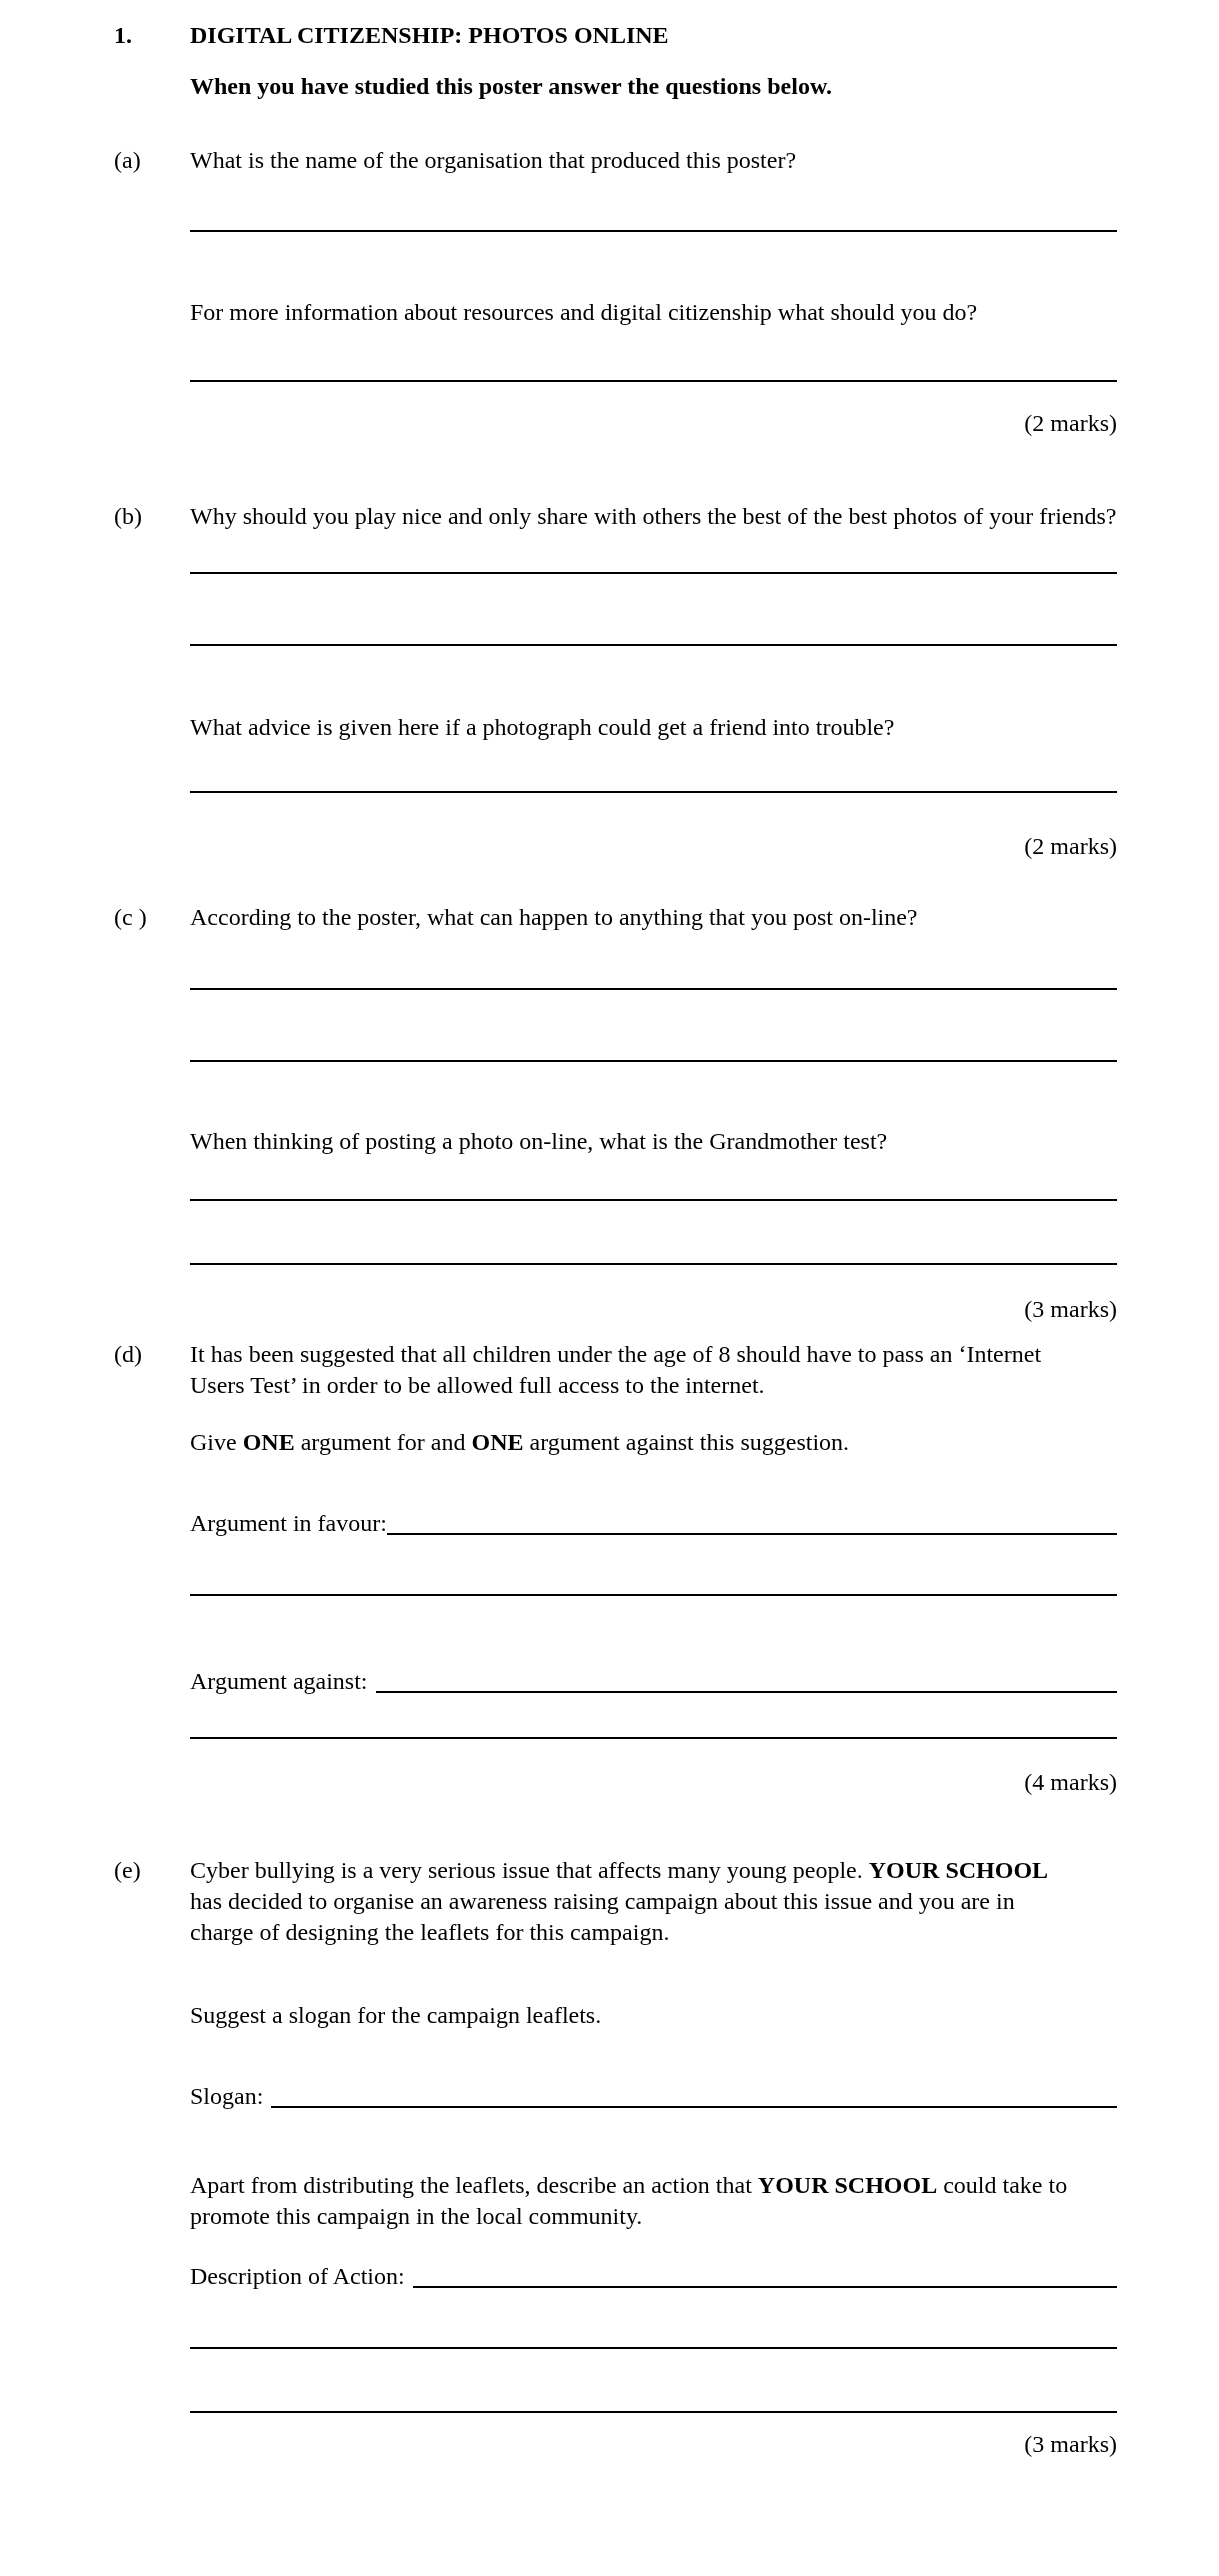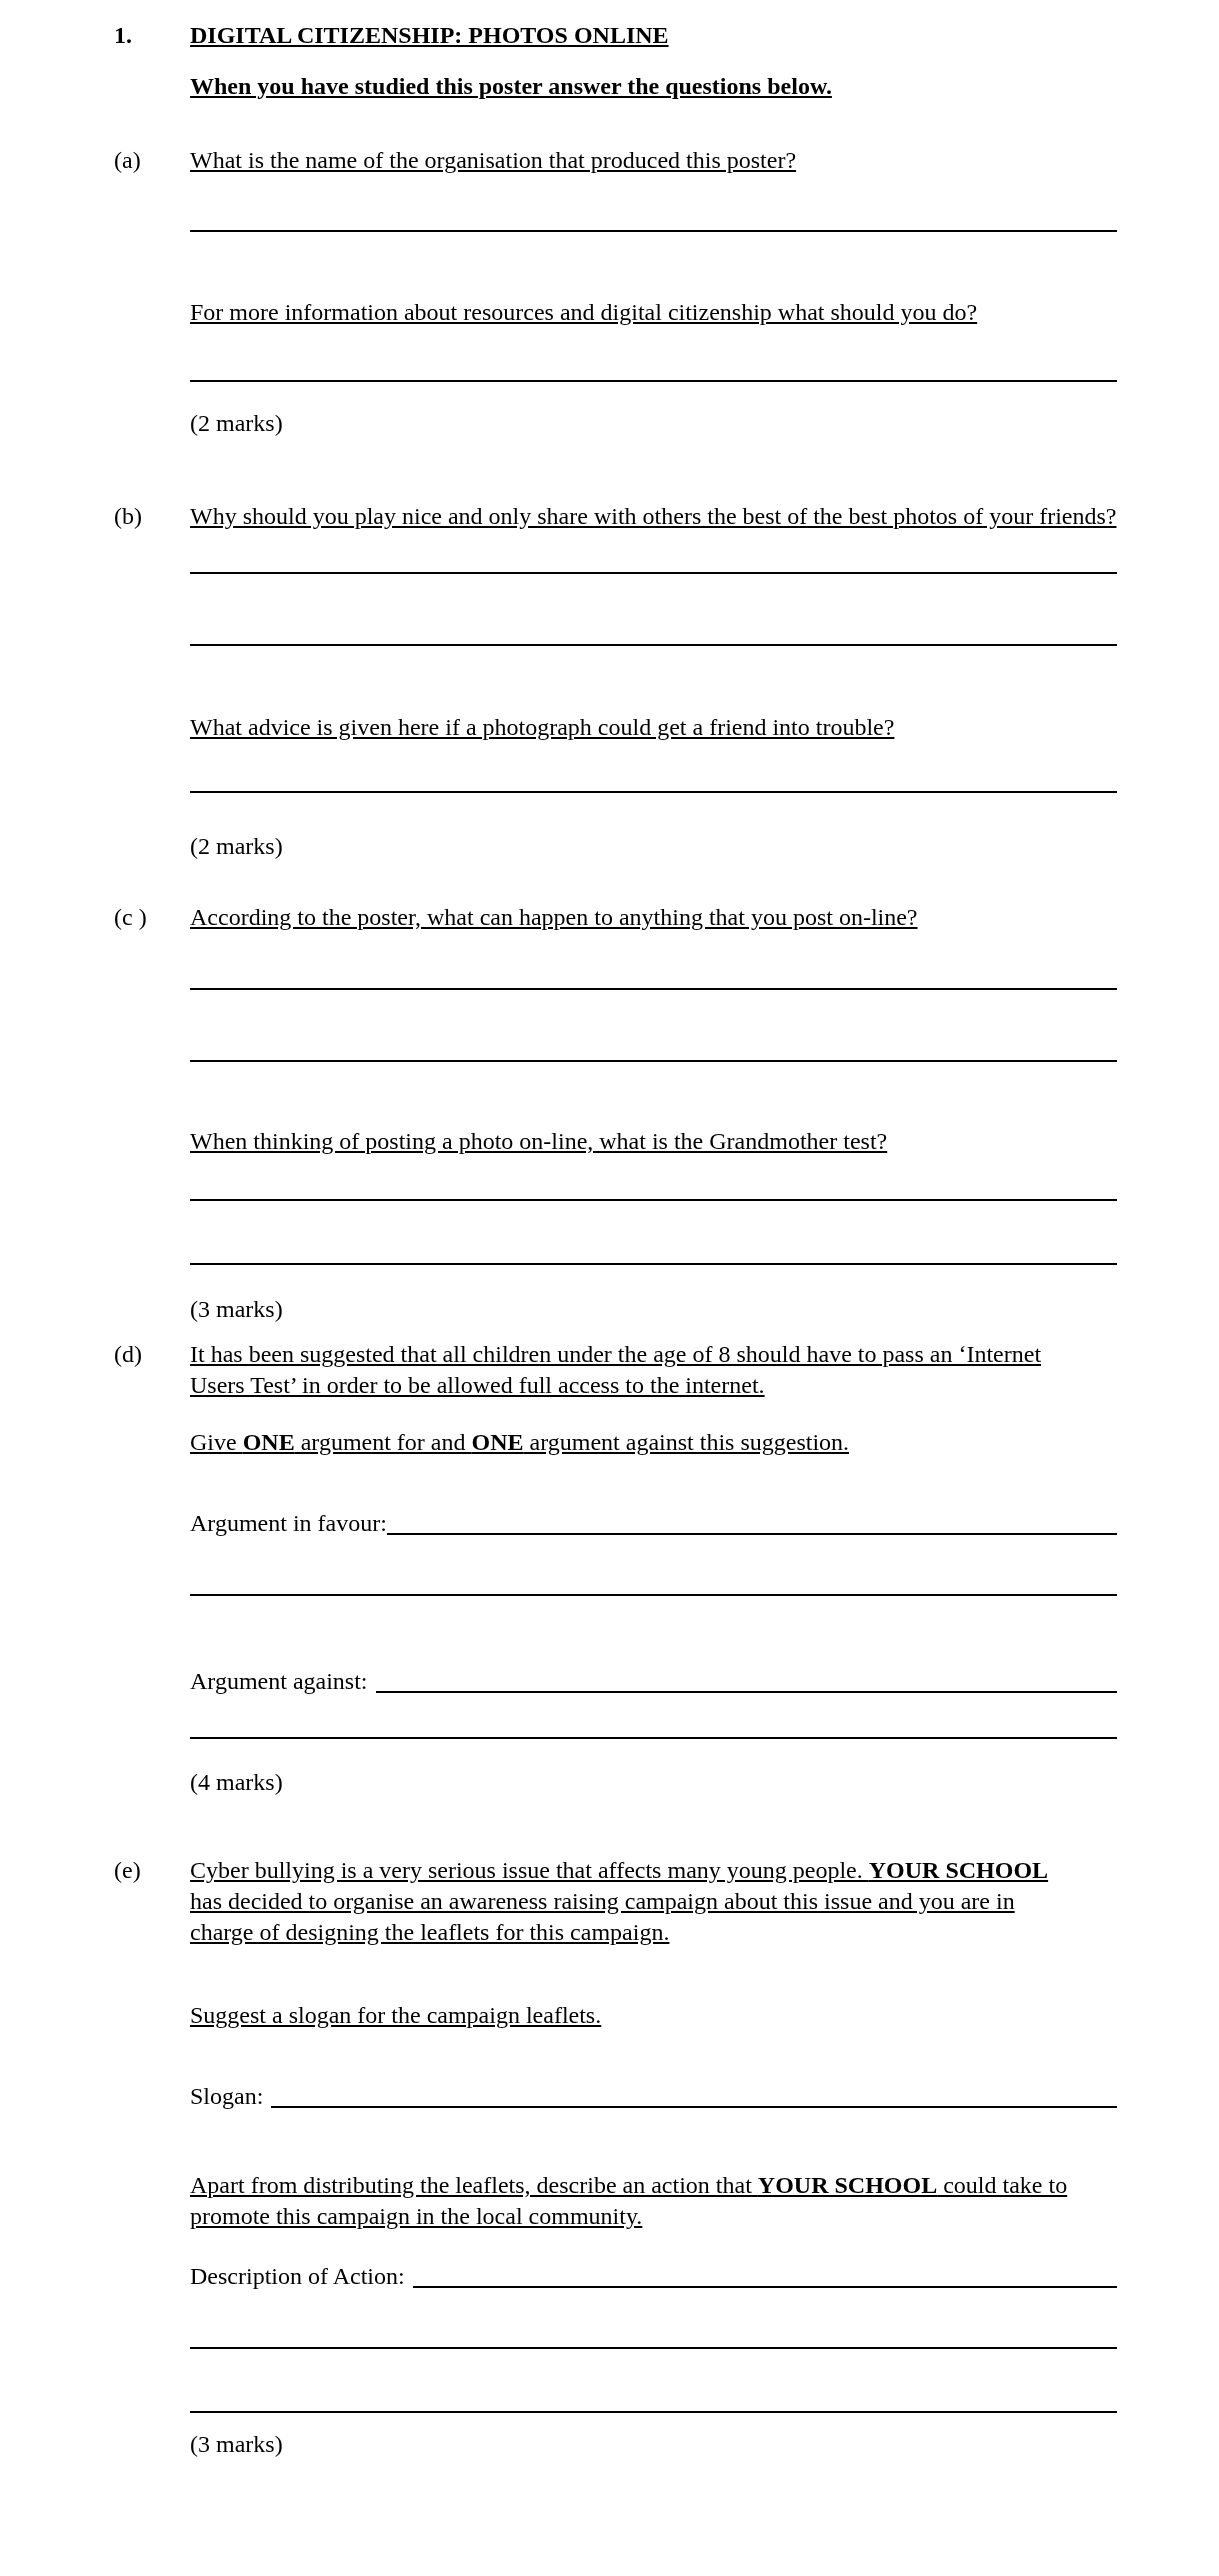--- a/index.html
+++ b/index.html
@@ -14,26 +14,26 @@
     font-family: "Liberation Serif", serif;
     font-size: 24px;
     line-height: 31px;
     overflow: hidden;
   }
   .row { display: flex; }
   .gutter { flex: 0 0 76px; width: 76px; }
   .main { flex: 1; min-width: 0; }
   .b { font-weight: bold; }
   .bi { font-weight: bold; font-style: italic; }
-  .line { white-space: nowrap; text-decoration: underline; }
+  .line { white-space: nowrap; }
   .answer-line {
     height: 0;
     border-bottom: 2.7px solid #000000;
   }
-  .marks { }
+  .marks { text-align: right; }
   .fill-row { display: flex; align-items: flex-end; }
   .fill-row .lbl { white-space: nowrap; text-align: right; }
   .fill-line {
     flex: 1;
     height: 28px;
     margin-bottom: 4px;
     border-bottom: 2.7px solid #000000;
   }
   .gap12 { margin-left: 8px; }
 </style>

